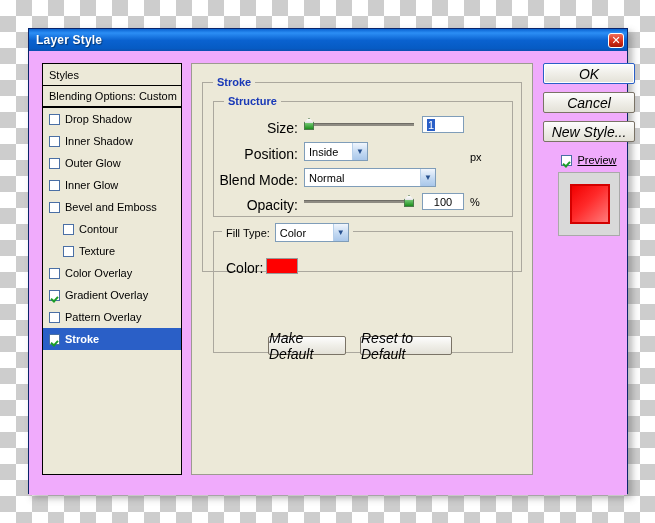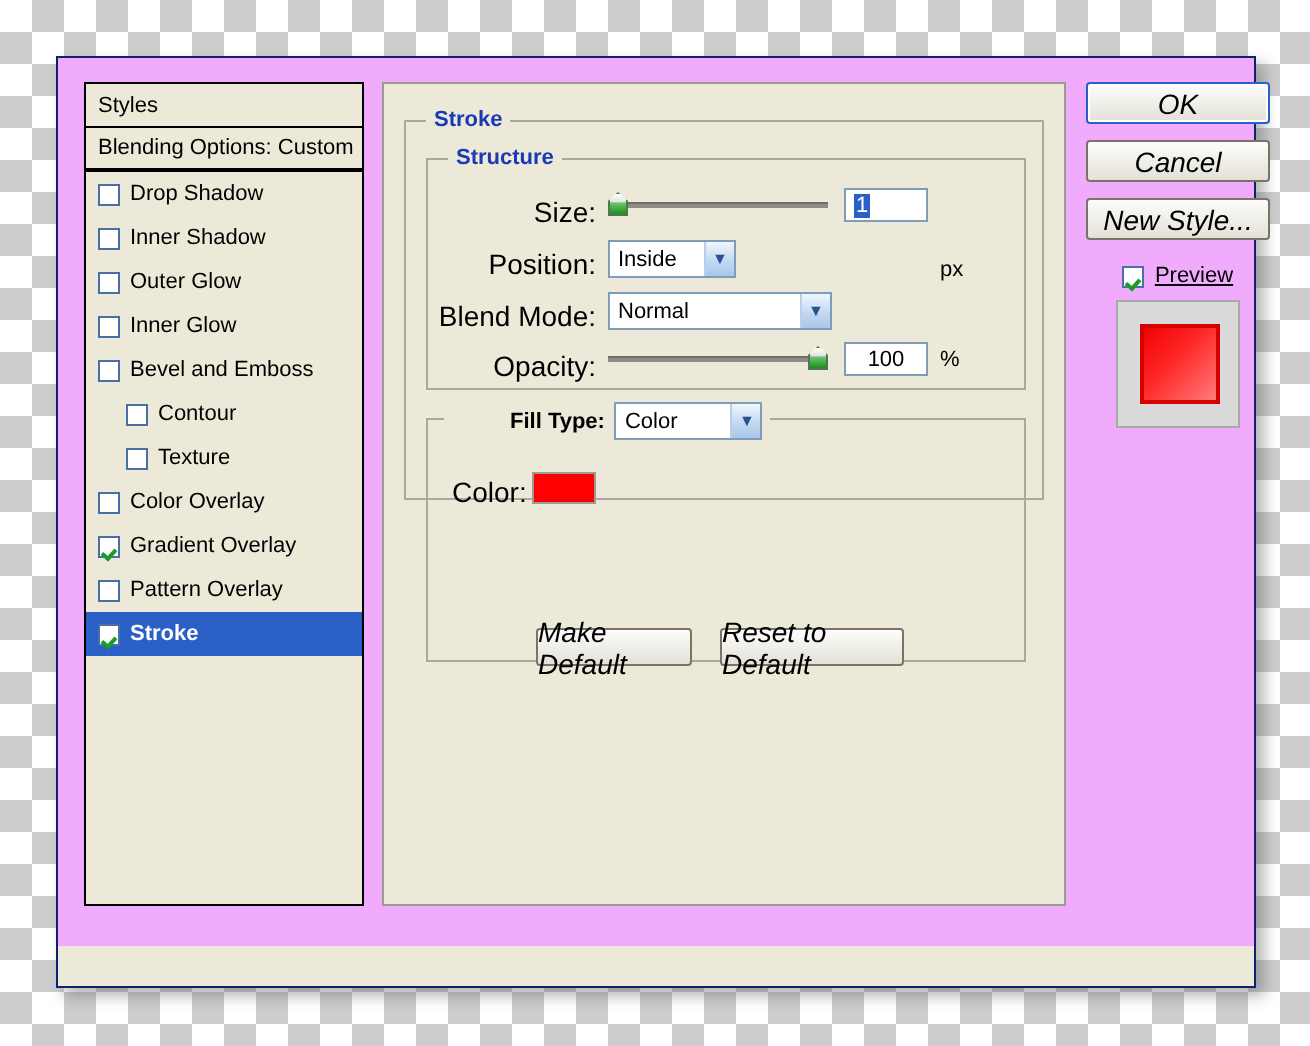--- a/index.html
+++ b/index.html
@@ -152,20 +152,24 @@
     position:absolute;left:11px;top:11px;width:40px;height:40px;
     background:linear-gradient(135deg,#f20000 0%,#ff2a2a 45%,#ff7b7b 100%);
     border:2px solid #d40000;box-sizing:border-box;
   }
 </style>
 </head>
 <body>
 
 <div class="dialog">
 
+  <div class="titlebar">
+    <span class="title-text">Layer Style</span>
+    <span class="close-btn">✕</span>
+  </div>
 
   <div class="body">
 
     <div class="styles-panel">
       <div class="list-row">
         <span class="lbl">Styles</span>
       </div>
       <div class="list-row plain">
         <span class="lbl">Blending Options: Custom</span>
       </div>
@@ -235,39 +239,39 @@
           </div>
           <span class="unit" style="left:256px;top:17px;margin-top:32px;">px</span>
 
           <span class="flabel" style="left:0;width:84px;top:44px;">Position:</span>
           <div class="dd" style="left:90px;top:40px;width:64px;">
             <span>Inside</span>
             <span class="dd-arrow">▼</span>
           </div>
 
           <span class="flabel" style="left:0;width:84px;top:70px;">Blend Mode:</span>
-          <div class="dd" style="left:90px;top:66px;width:112px;">
+          <div class="dd" style="left:90px;top:66px;width:132px;">
             <span>Normal</span>
             <span class="dd-arrow">▼</span>
           </div>
 
           <span class="flabel" style="left:0;width:84px;top:95px;">Opacity:</span>
           <div class="slider" id="opacity-slider" style="left:90px;top:93px;width:110px;">
             <div class="track"></div>
             <div class="thumb" id="opacity-thumb" style="left: calc(100% - 10px);"></div>
           </div>
           <div class="numbox" style="left:208px;top:91px;width:42px;justify-content:center;">
             <span>100</span>
           </div>
           <span class="unit" style="left:256px;top:94px;">%</span>
         </div>
 
         <div class="group g-filltype">
           <span class="legend" style="display:flex;align-items:center;gap:5px;left:8px;top:-9px;">
-            <span style="color:#000;font-weight:bold;margin-left:29px;">Fill Type:</span>
+            <span style="color:#000;font-weight:normal;">Fill Type:</span>
             <span class="dd" style="position:static;width:74px;">
               <span style="color:#000;font-weight:normal;">Color</span>
               <span class="dd-arrow">▼</span>
             </span>
           </span>
 
           <span class="flabel" style="left:12px;top:28px;">Color:</span>
           <span class="swatch" id="color-swatch" style="left: 52px; top: 26px; background: rgb(255, 0, 0);"></span>
         </div>
       </div>

